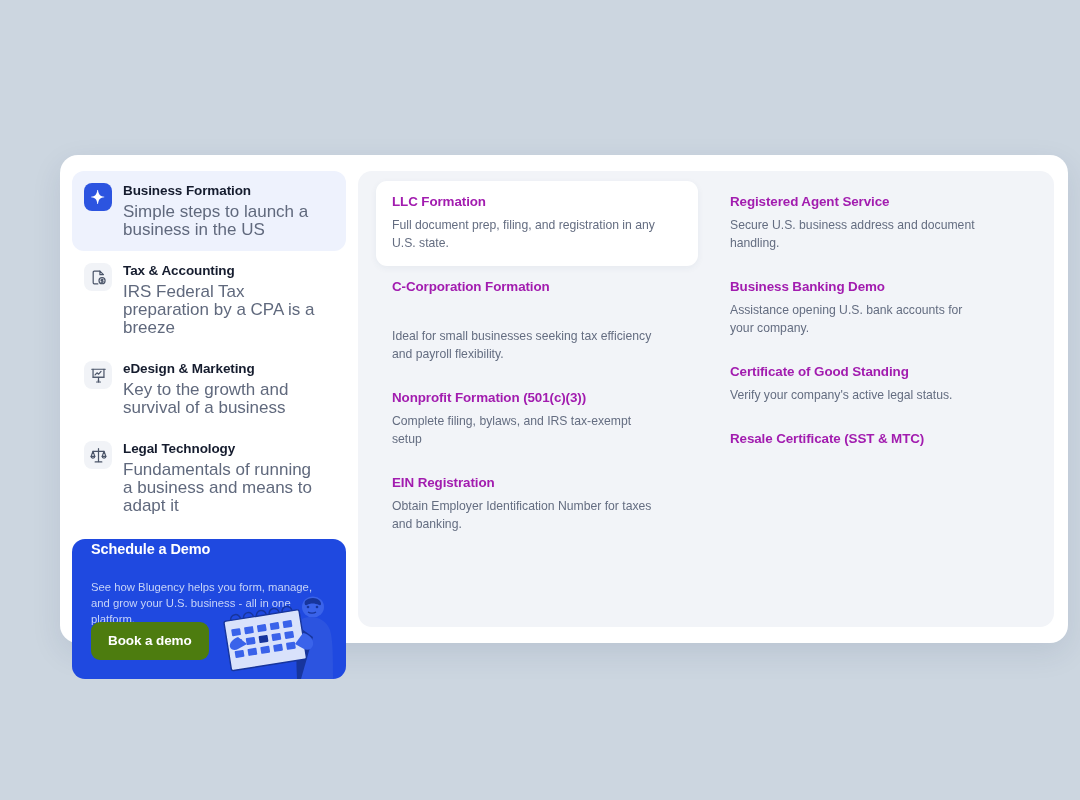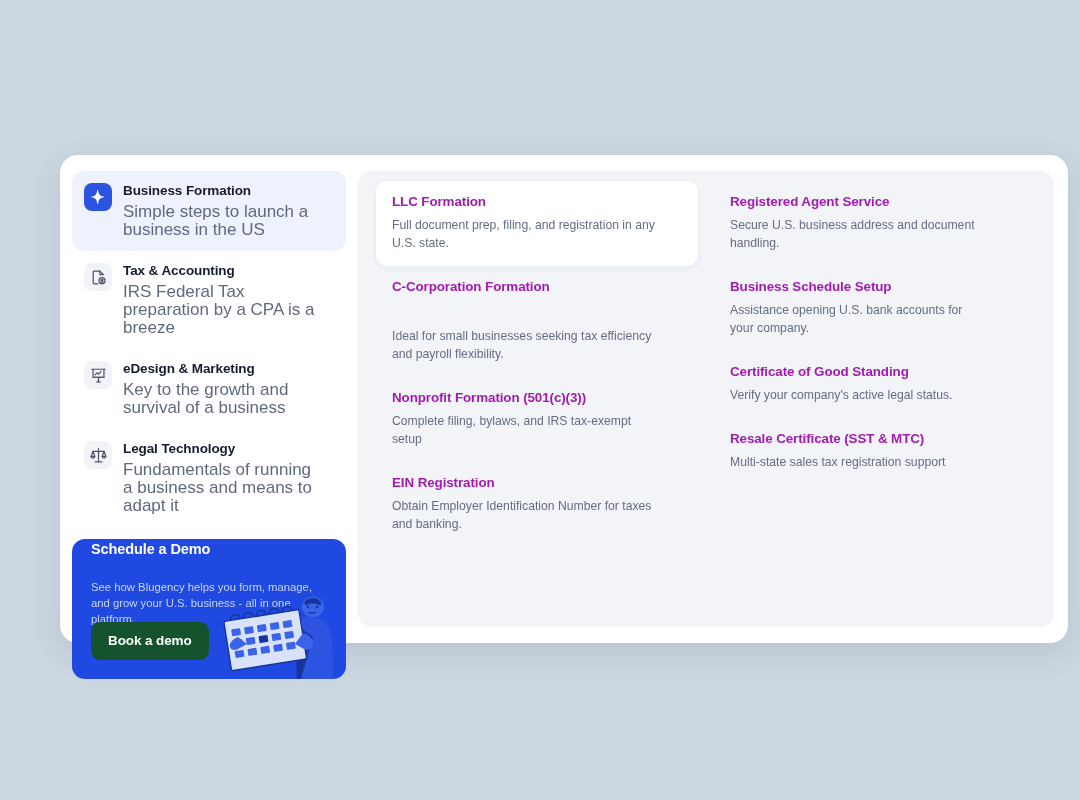--- a/index.html
+++ b/index.html
@@ -102,21 +102,21 @@
     position: absolute;
     left: 19px; top: 40px;
     width: 228px;
     font-size: 11.3px;
     line-height: 16px;
     color: #c6d3f8;
   }
   #promo-btn {
     position: absolute;
     left: 19px; top: 83px;
-    background: #14532d;
+    background: #4d7c0f;
     color: #ffffff;
     border: none;
     border-radius: 9px;
     font-family: "Liberation Sans", sans-serif;
     font-size: 13.5px;
     font-weight: bold;
     padding: 11px 17px 12px 17px;
     cursor: pointer;
     letter-spacing: -0.1px;
   }
@@ -315,27 +315,26 @@
         <div class="svc-desc">Obtain Employer Identification Number for taxes and banking.</div>
       </div>
     </div>
 
     <div class="svc-col col-right">
       <div class="svc-item">
         <div class="svc-title">Registered Agent Service</div>
         <div class="svc-desc">Secure U.S. business address and document handling.</div>
       </div>
       <div class="svc-item">
-        <div class="svc-title">Business Schedule Setup</div>
+        <div class="svc-title">Business Banking Demo</div>
         <div class="svc-desc">Assistance opening U.S. bank accounts for your company.</div>
       </div>
       <div class="svc-item">
         <div class="svc-title">Certificate of Good Standing</div>
         <div class="svc-desc">Verify your company's active legal status.</div>
       </div>
       <div class="svc-item">
         <div class="svc-title">Resale Certificate (SST &amp; MTC)</div>
-        <div class="svc-desc">Multi-state sales tax registration support</div>
       </div>
     </div>
 
   </div>
 </div>
 
 </body></html>

